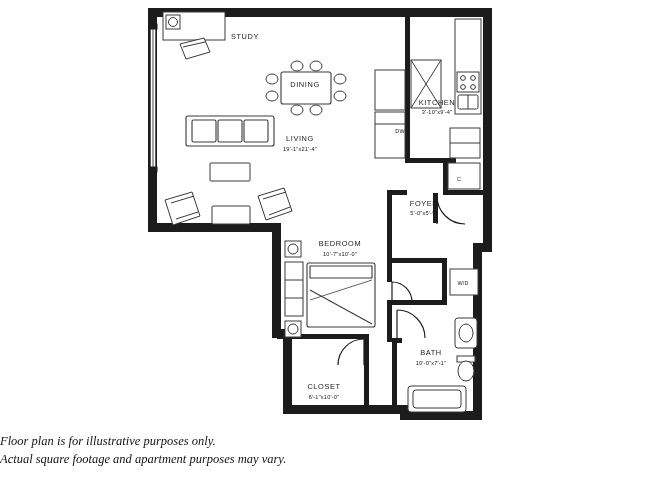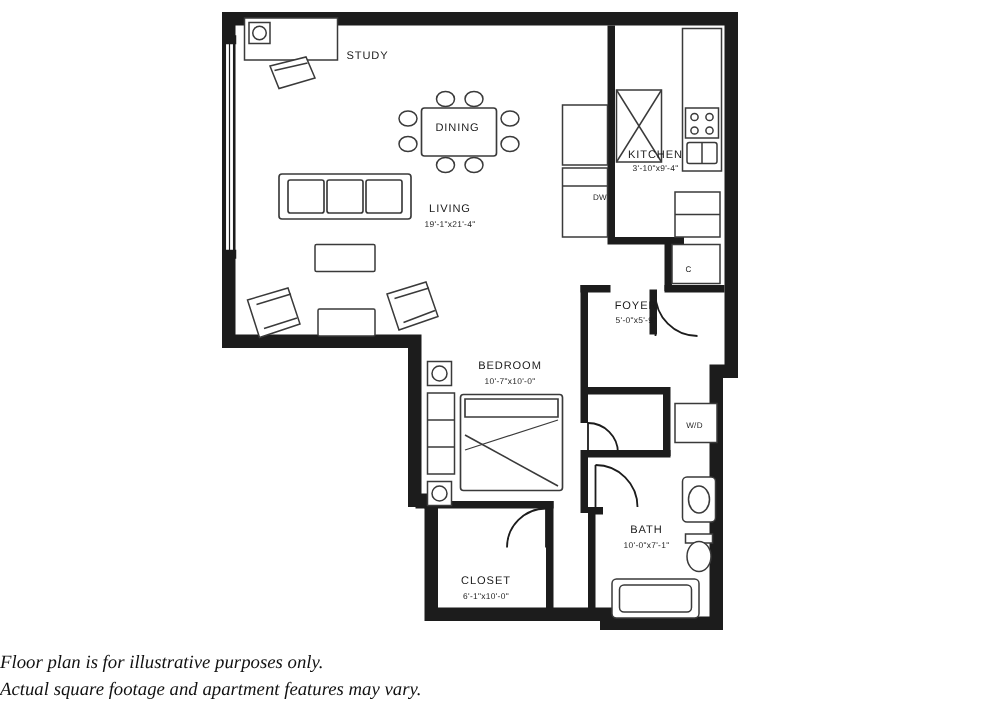--- a/index.html
+++ b/index.html
@@ -299,14 +299,14 @@
       <text class="rm-small" x="400" y="133">DW</text>
       <text class="rm-small" x="463" y="285">W/D</text>
       <text class="rm-small" x="459" y="181">C</text>
     </g>
 
   </svg>
 </div>
 
 <div class="disclaimer">
   <div>Floor plan is for illustrative purposes only.</div>
-  <div>Actual square footage and apartment features may vary.</div>
+  <div>Actual square footage and apartment purposes may vary.</div>
 </div>
 
 </body></html>

